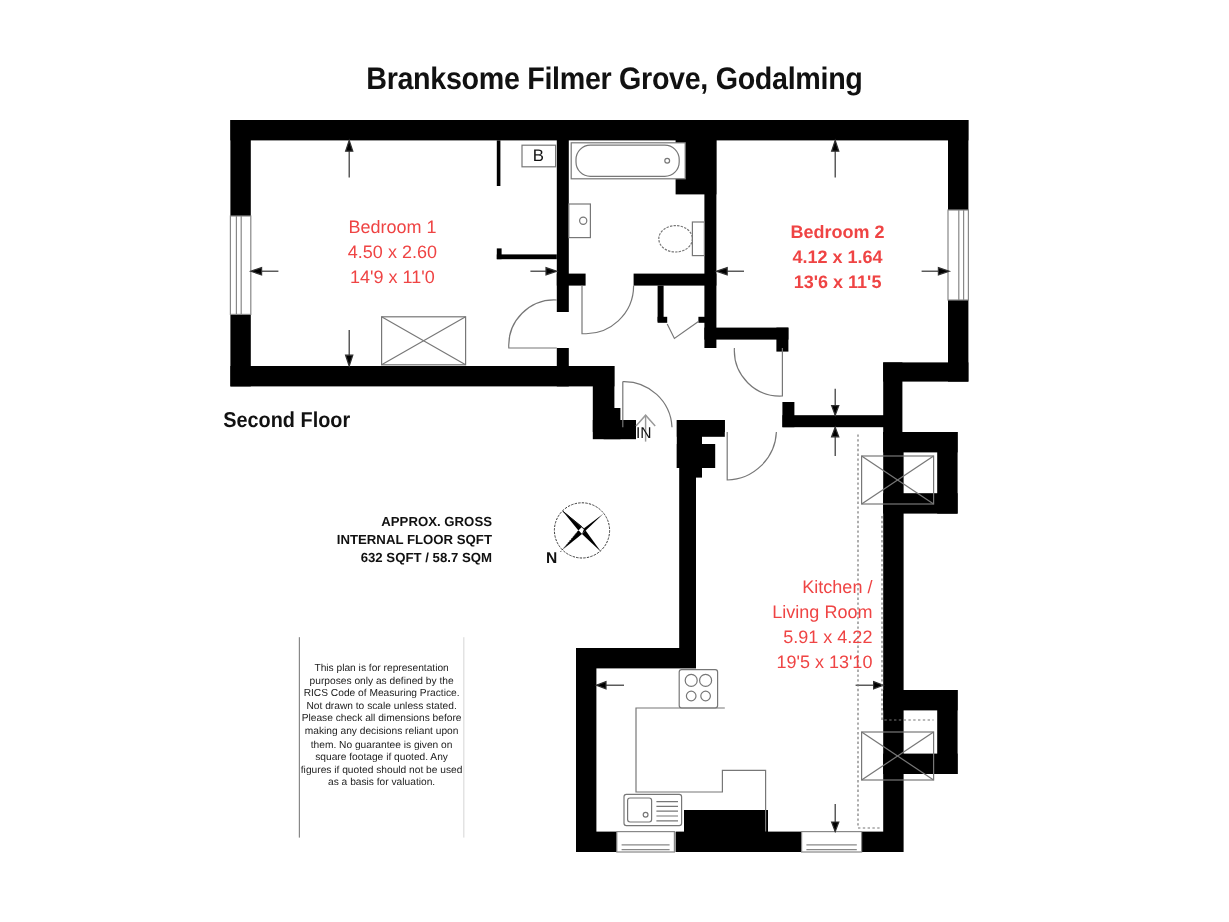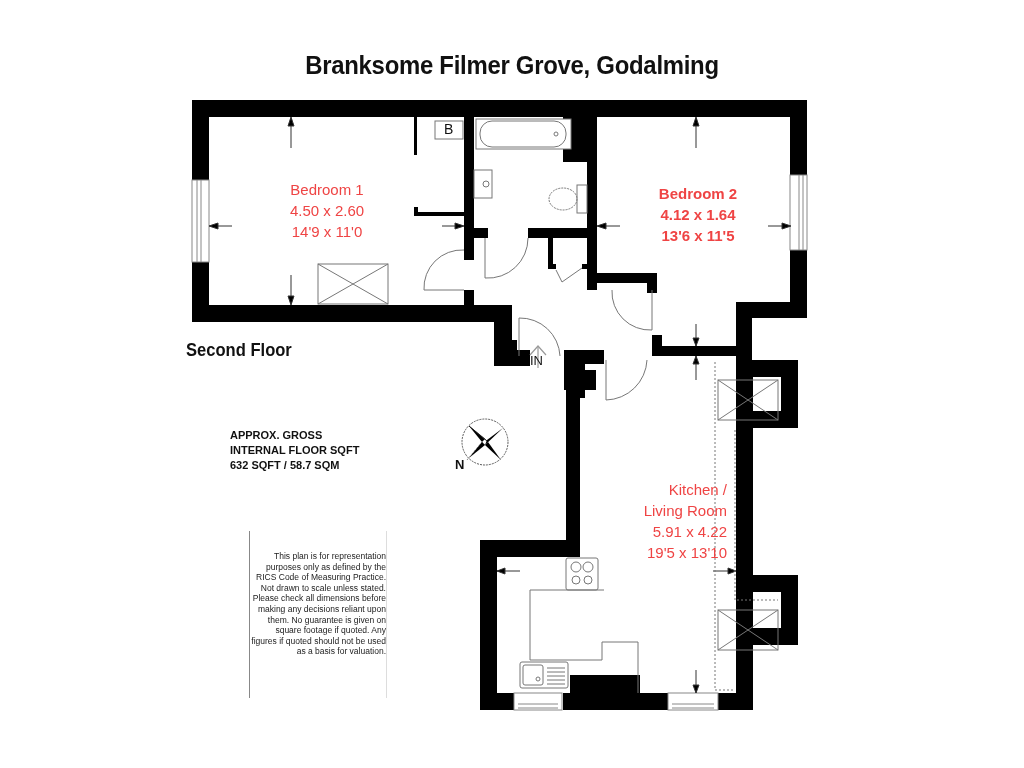--- a/index.html
+++ b/index.html
@@ -1,22 +1,22 @@
 <!DOCTYPE html>
 <html><head>
 <meta charset="utf-8">
 <style>
   html, body { margin:0; padding:0; background:#ffffff; }
   body { width:1024px; height:768px; position:relative; overflow:hidden; font-family:"Liberation Sans", sans-serif; color:#111; }
   .abs { position:absolute; }
   #title { left:0; width:1024px; top:50px; text-align:center; font-weight:bold; font-size:26px; letter-spacing:-0.3px; transform:scaleX(0.92); transform-origin:center; }
   #floor-label { left:186px; top:340px; font-weight:bold; font-size:18px; transform:scaleX(0.92); transform-origin:left; }
-  #area-box { left:230px; top:428px; width:180px; text-align:left; font-weight:bold; font-size:11px; line-height:15px; }
+  #area-box { left:230px; top:428px; width:180px; text-align:right; font-weight:bold; font-size:11px; line-height:15px; }
   .room-label { text-align:center; font-size:15px; line-height:21px; color:#ef4444; }
-  #disclaimer { left:249px; top:531px; width:138px; height:167px; border-left:1px solid #888; border-right:1px solid #ddd; box-sizing:border-box; padding-top:20px; text-align:right; font-size:8.5px; line-height:10.6px; color:#222; }
+  #disclaimer { left:249px; top:531px; width:138px; height:167px; border-left:1px solid #888; border-right:1px solid #ddd; box-sizing:border-box; padding-top:20px; text-align:center; font-size:8.5px; line-height:10.6px; color:#222; }
   svg { position:absolute; left:0; top:0; }
   .in-label { font-size:13px; }
 </style>
 </head>
 <body>
 
 <div id="title" class="abs">Branksome Filmer Grove, Godalming</div>
 
 <svg width="1024" height="768" viewBox="0 0 1024 768">
 

